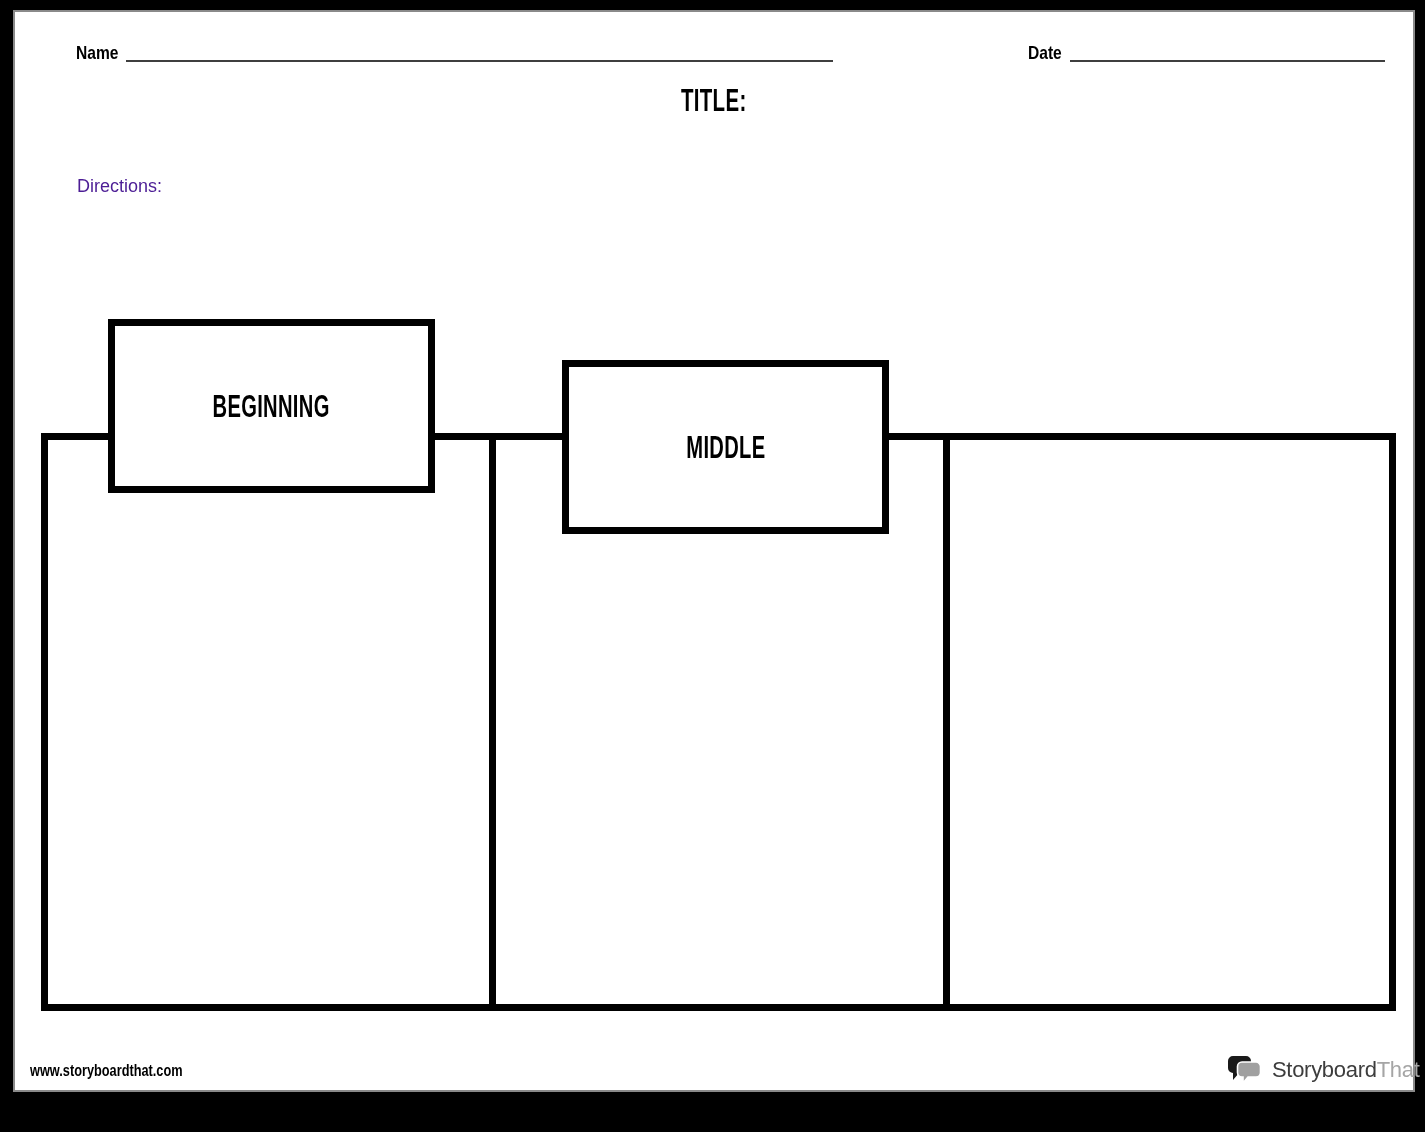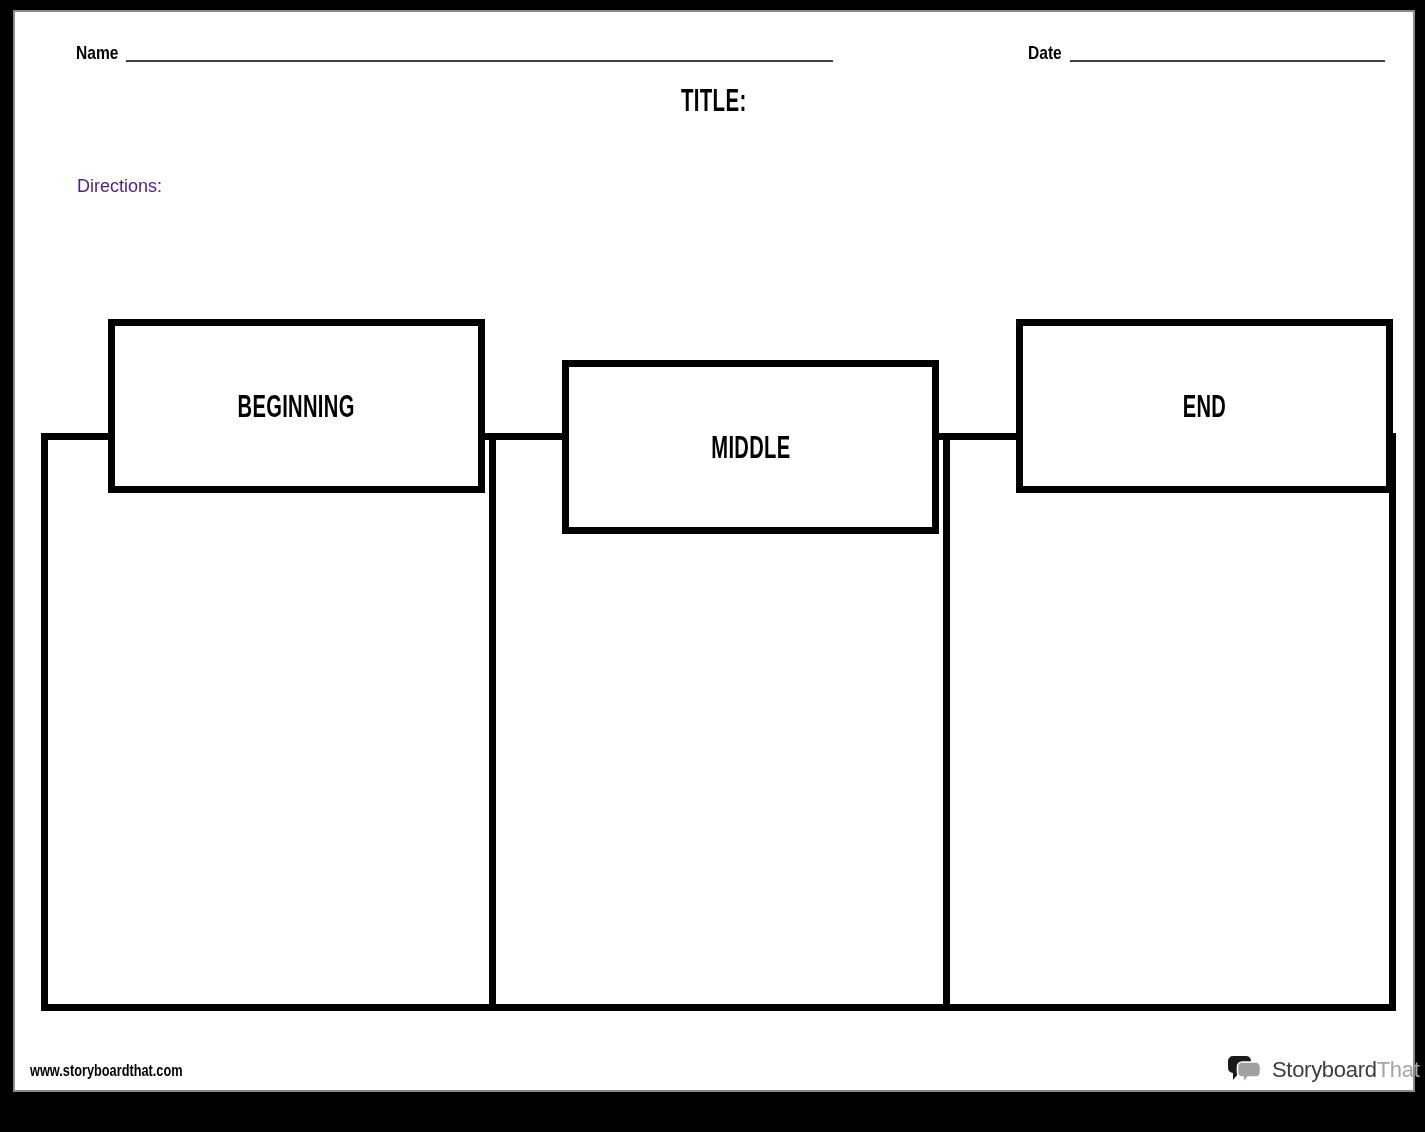--- a/index.html
+++ b/index.html
@@ -68,21 +68,21 @@
   #divider-1 { left: 441px; }
   #divider-2 { left: 895px; }
   .column { position: absolute; top: 0; bottom: 0; background: transparent; }
   #col-1 { left: 0px;   width: 441px; }
   #col-2 { left: 448px; width: 447px; }
   #col-3 { left: 902px; width: 439px; }
 
   .label-box {
     position: absolute;
     top: 307px;
-    width: 377px; height: 174px;
+    width: 327px; height: 174px;
     box-sizing: border-box;
     border: 7px solid #000;
     background: #fff;
     display: flex; align-items: center; justify-content: center;
   }
   #box-beginning { left: 93px; }
   #box-middle    { left: 547px; margin-top: 41px; }
   #box-end       { left: 1001px; }
   .label-box .cond {
     font-size: 31px; line-height: 31px;
@@ -139,23 +139,20 @@
       <div class="divider" id="divider-1"></div>
       <div class="divider" id="divider-2"></div>
     </div>
 
     <div class="label-box" id="box-beginning">
       <span class="cond">BEGINNING</span>
     </div>
     <div class="label-box" id="box-middle">
       <span class="cond">MIDDLE</span>
     </div>
-    <div class="label-box" id="box-end">
-      <span class="cond">END</span>
-    </div>
 
     <span id="footer-url">www.storyboardthat.com</span>
 
     <div class="abs" id="logo">
       <span style="display:inline-block; width:34px; height:29px;">
         <svg width="34" height="29" viewBox="0 0 34 29" xmlns="http://www.w3.org/2000/svg">
           <path fill="#1a1a1a" d="M5 0 h13 a5 5 0 0 1 5 5 v7 a5 5 0 0 1 -5 5 h-7 l-6 7 v-7 a5 5 0 0 1 -5 -5 v-7 a5 5 0 0 1 5 -5 z"></path>
           <path fill="#a0a0a0" stroke="#ffffff" stroke-width="1.6" d="M14 6 h14 a4.5 4.5 0 0 1 4.5 4.5 v6 a4.5 4.5 0 0 1 -4.5 4.5 h-8 l-5 6 v-6 h-1 a4.5 4.5 0 0 1 -4.5 -4.5 v-6 a4.5 4.5 0 0 1 4.5 -4.5 z"></path>
         </svg>
       </span>

